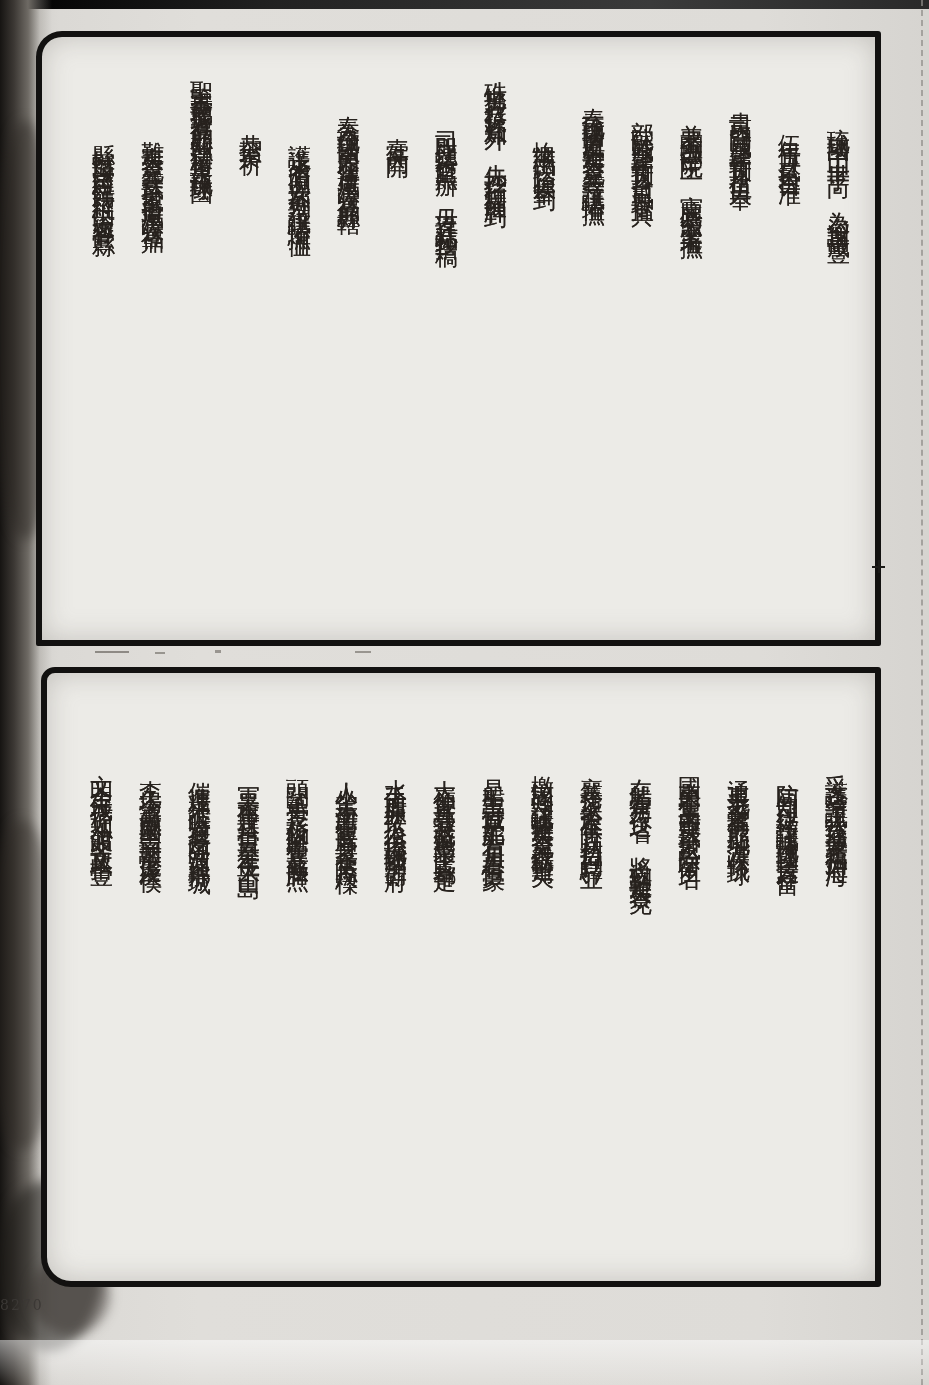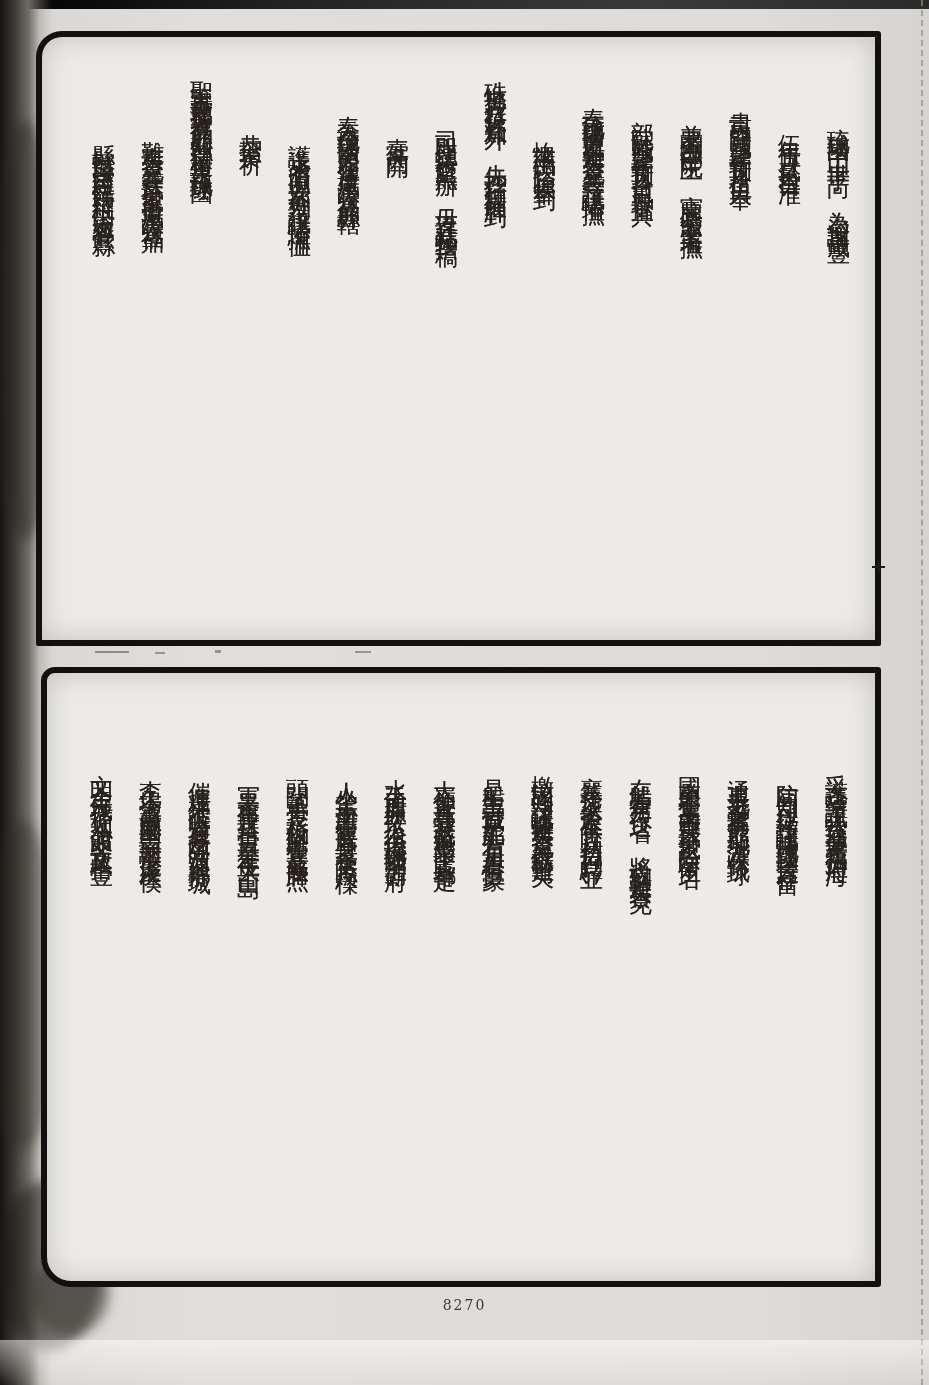--- a/index.html
+++ b/index.html
@@ -39,21 +39,21 @@
     color:#27221e;font-size:23px;letter-spacing:6px;font-weight:500;
     text-shadow:0 0 .6px rgba(30,25,20,.8);}
   .frame.top .cols{padding:26px 12px 14px 10px;}
   .frame.bottom .cols{padding:70px 14px 14px 10px;}
   .col{line-height:49px;white-space:nowrap;}
   
   .cross{position:absolute;left:872px;top:560px;width:13px;height:13px;}
   .cross:before,.cross:after{content:"";position:absolute;background:#1b1a18;}
   .cross:before{left:0;top:6px;width:13px;height:2px;}
   .cross:after{left:6px;top:0;width:2px;height:13px;}
-  .page-num{position:absolute;left:0;top:1297px;width:929px;text-align:center;
+  .page-num{position:absolute;left:0;top:1297px;width:929px;
     font-family:"DejaVu Serif",serif;font-size:14px;letter-spacing:2px;color:#3b3835;}
   .bottom-haze{position:absolute;left:0;top:1340px;width:929px;height:45px;
     background:linear-gradient(to bottom,rgba(255,255,255,.5),rgba(224,222,218,0));}
 </style>
 </head>
 <body>
 
 <div class="top-edge"></div>
 <div class="gutter"></div>
 <div class="blotch b1"></div>

